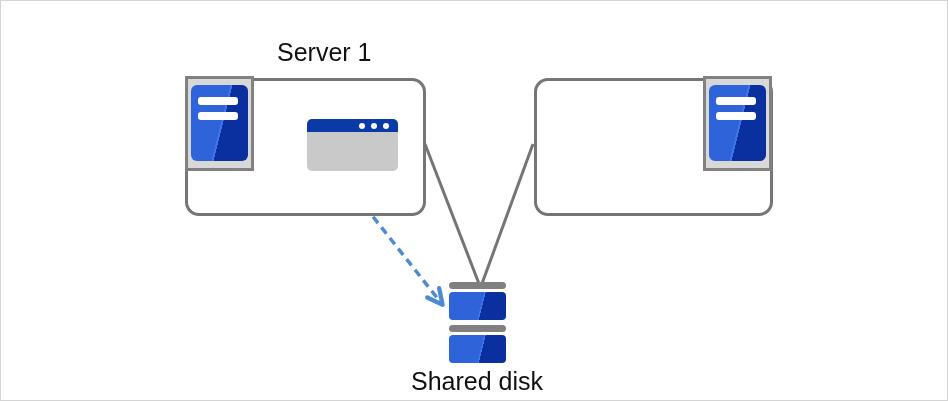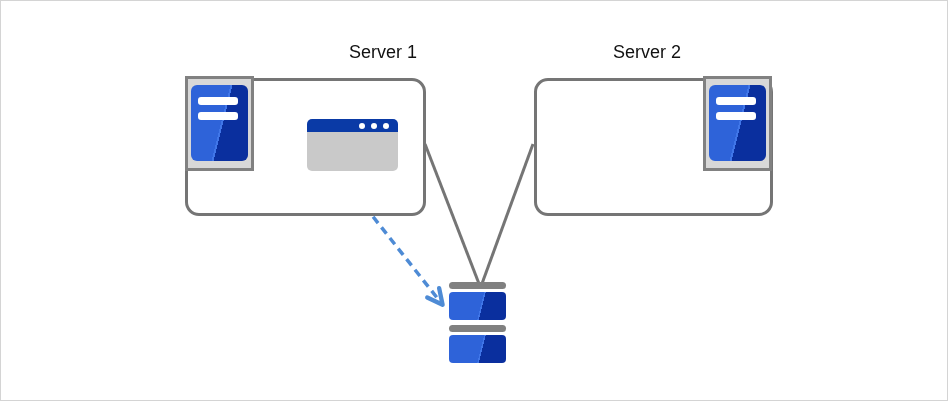--- a/index.html
+++ b/index.html
@@ -24,23 +24,23 @@
     width:948px;height:401px;
     box-sizing:border-box;
     background:var(--background);
     border:1px solid var(--page-border);
     font-family:"Liberation Sans", sans-serif;
     color:var(--text);
     overflow:hidden;
   }
   .label{
     position:absolute;
-    font-size:18px;
+    font-size:25px;
     line-height:22px;
-    text-align:right;
+    text-align:left;
     color:var(--text);
     white-space:nowrap;
   }
   .server-box{
     position:absolute;
     box-sizing:border-box;
     border:3px solid var(--box-border);
     border-radius:14px;
     background:#fff;
     z-index:2;
@@ -147,21 +147,20 @@
       <marker id="chevron" viewBox="0 0 12 12" refX="9.5" refY="6" markerWidth="6.5" markerHeight="6.5" orient="auto">
         <path class="arrowhead-path" d="M2,2 L10,6 L2,10"></path>
       </marker>
     </defs>
     <line class="connector" x1="424" y1="143" x2="478.5" y2="284"></line>
     <line class="connector" x1="532" y1="143" x2="480.5" y2="284"></line>
     <line class="flow-arrow" x1="347" y1="184" x2="441" y2="303" marker-end="url(#chevron)"></line>
   </svg>
 
   <div class="label" style="left:276px;top:40px;width:140px;">Server 1</div>
-  <div class="label" style="left:540px;top:40px;width:140px;">Server 2</div>
 
   <div class="server-box" style="left:184px;top:77px;width:241px;height:138px;"></div>
   <div class="tower-frame" style="left:184px;top:75px;">
     <div class="tower-body">
       <div class="tower-slot s1"></div>
       <div class="tower-slot s2"></div>
     </div>
   </div>
   <div class="app-window">
     <div class="app-titlebar">
@@ -181,14 +180,15 @@
       <div class="tower-slot s2"></div>
     </div>
   </div>
 
   <div class="disk">
     <div class="disk-bar"></div>
     <div class="disk-platter gap3"></div>
     <div class="disk-bar gap5"></div>
     <div class="disk-platter gap3"></div>
   </div>
+  <div class="label" style="left:410px;top:369px;width:140px;">Shared disk</div>
 
 </div>
 
 </body></html>

